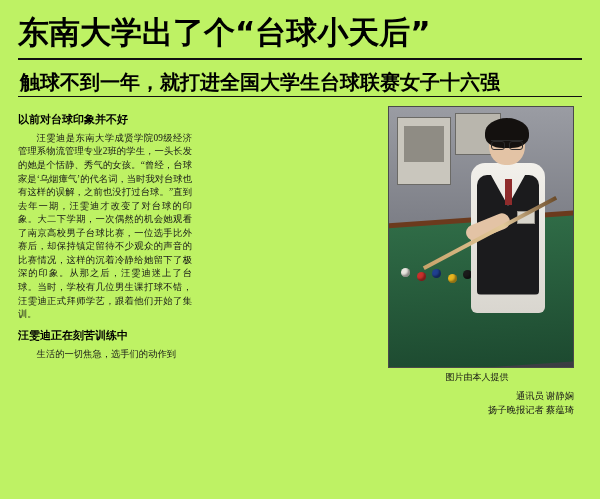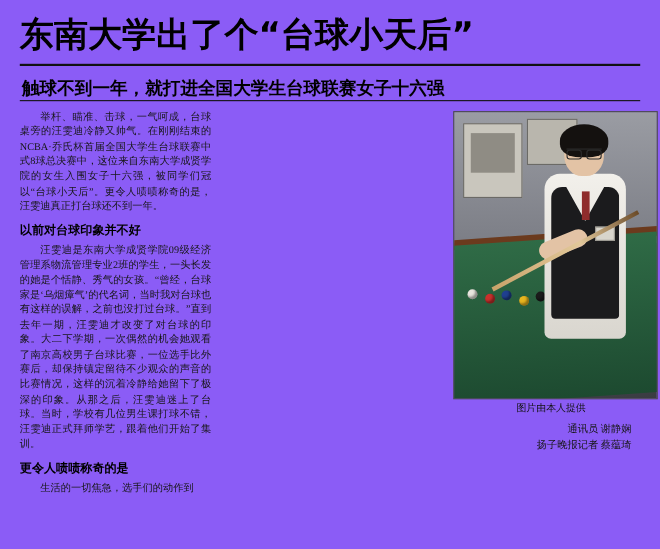--- a/index.html
+++ b/index.html
@@ -13,36 +13,36 @@
     font-family: "Liberation Serif", serif;
     color: #111111;
     overflow: hidden;
   }
   .page {
     position: relative;
     width: 600px;
     height: 499px;
     box-sizing: border-box;
     padding: 14px 18px 10px 18px;
-    background: #8b5cf6;
+    background: #bef264;
   }
   .headline {
     font-family: "DejaVu Sans", sans-serif;
     font-weight: bold;
     font-size: 31px;
     letter-spacing: 0px;
     line-height: 1.05;
     color: #000;
     margin: 2px 0 0 0;
     white-space: nowrap;
   }
   .subhead {
     font-family: "DejaVu Sans", sans-serif;
     font-weight: bold;
-    font-size: 16px;
+    font-size: 20px;
     line-height: 1.2;
     color: #000;
     margin: 10px 0 0 2px;
     white-space: nowrap;
   }
   .rule {
     border: none;
     border-top: 2px solid #111;
     margin: 9px 0 0 0;
   }
@@ -75,21 +75,20 @@
     font-weight: bold;
     font-size: 11px;
     line-height: 1.3;
     margin: 7px 0 5px 0;
     text-indent: 0;
     color: #000;
   }
   .photo-wrap {
     width: 178px;
     margin-bottom: 4px;
-    margin-left: 24px;
   }
   .photo {
     position: relative;
     width: 186px;
     height: 262px;
     background: linear-gradient(170deg, #7d7f86 0%, #5d5f66 35%, #3a3c42 100%);
     overflow: hidden;
     border: 1px solid #4a4a4a;
     box-sizing: border-box;
   }
@@ -237,24 +236,23 @@
 <div class="page">
 
   <h1 class="headline">东南大学出了个“台球小天后”</h1>
   <hr class="rule">
   <h2 class="subhead">触球不到一年，就打进全国大学生台球联赛女子十六强</h2>
   <hr class="rule thin">
 
   <div class="columns">
 
     <div class="col c1">
-      <p>举杆、瞄准、击球，一气呵成，台球桌旁的汪雯迪冷静又帅气。在刚刚结束的NCBA·乔氏杯首届全国大学生台球联赛中式8球总决赛中，这位来自东南大学成贤学院的女生入围女子十六强，被同学们冠以“台球小天后”。更令人啧啧称奇的是，汪雯迪真正打台球还不到一年。</p>
       <div class="sec-title">以前对台球印象并不好</div>
       <p>汪雯迪是东南大学成贤学院09级经济管理系物流管理专业2班的学生，一头长发的她是个恬静、秀气的女孩。“曾经，台球家是‘乌烟瘴气’的代名词，当时我对台球也有这样的误解，之前也没打过台球。”直到去年一期，汪雯迪才改变了对台球的印象。大二下学期，一次偶然的机会她观看了南京高校男子台球比赛，一位选手比外赛后，却保持镇定留待不少观众的声音的比赛情况，这样的沉着冷静给她留下了极深的印象。从那之后，汪雯迪迷上了台球。当时，学校有几位男生课打球不错，汪雯迪正式拜师学艺，跟着他们开始了集训。</p>
-      <div class="sec-title">更令人啧啧称奇的是</div>
+      <div class="sec-title">汪雯迪正在刻苦训练中</div>
       <p>生活的一切焦急，选手们的动作到</p>
     </div>
 
     <div class="col c2">
     </div>
 
     <div class="col c3">
       <div class="photo-wrap">
         <div class="photo">
           <div class="ph-wall"></div>

